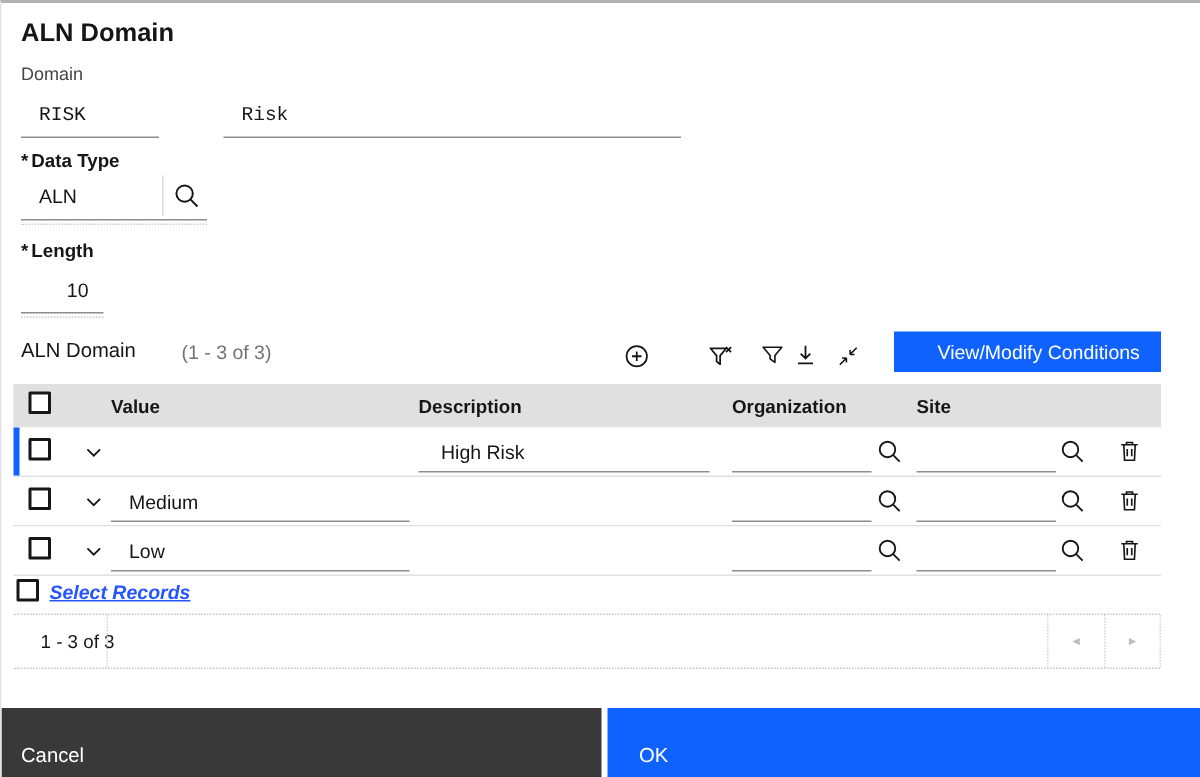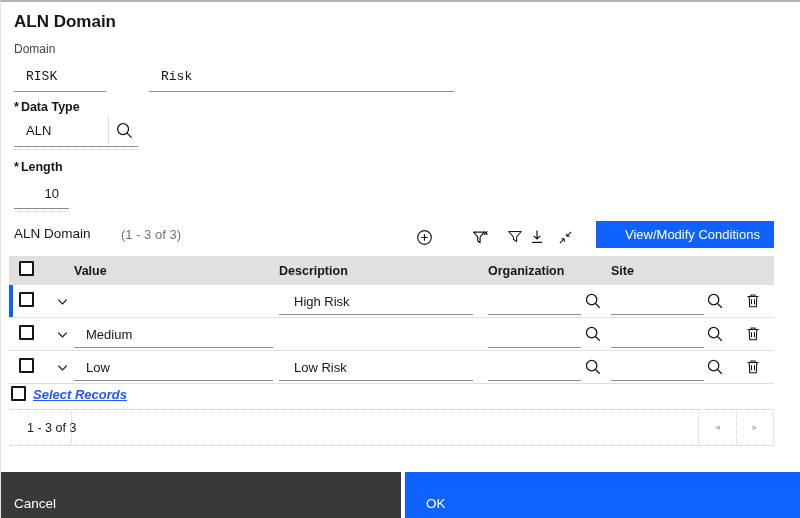--- a/index.html
+++ b/index.html
@@ -207,21 +207,20 @@
   </div>
 
   <div class="trow" style="top:349px;">
     <span class="cb"></span>
     <span class="chev">
       <svg viewBox="0 0 16 16" width="15" height="15" fill="none" stroke="#161616" stroke-width="1.3">
           <path d="M3.5 6 L8 10.5 L12.5 6"></path>
         </svg>
     </span>
     <input class="cell-input val-in" value="Low" style="">
-    <input class="cell-input desc-in" value="Low Risk" style="">
     <input class="cell-input org-in" value="" style="">
     <button class="cell-btn org-search">
       <svg viewBox="0 0 16 16" width="18" height="18" fill="none" stroke="#161616" stroke-width="1.1">
           <circle cx="6.8" cy="6.8" r="4.6"></circle>
           <line x1="10.2" y1="10.2" x2="14" y2="14"></line>
         </svg>
     </button>
     <input class="cell-input site-in" value="" style="">
     <button class="cell-btn site-search">
       <svg viewBox="0 0 16 16" width="18" height="18" fill="none" stroke="#161616" stroke-width="1.1">

